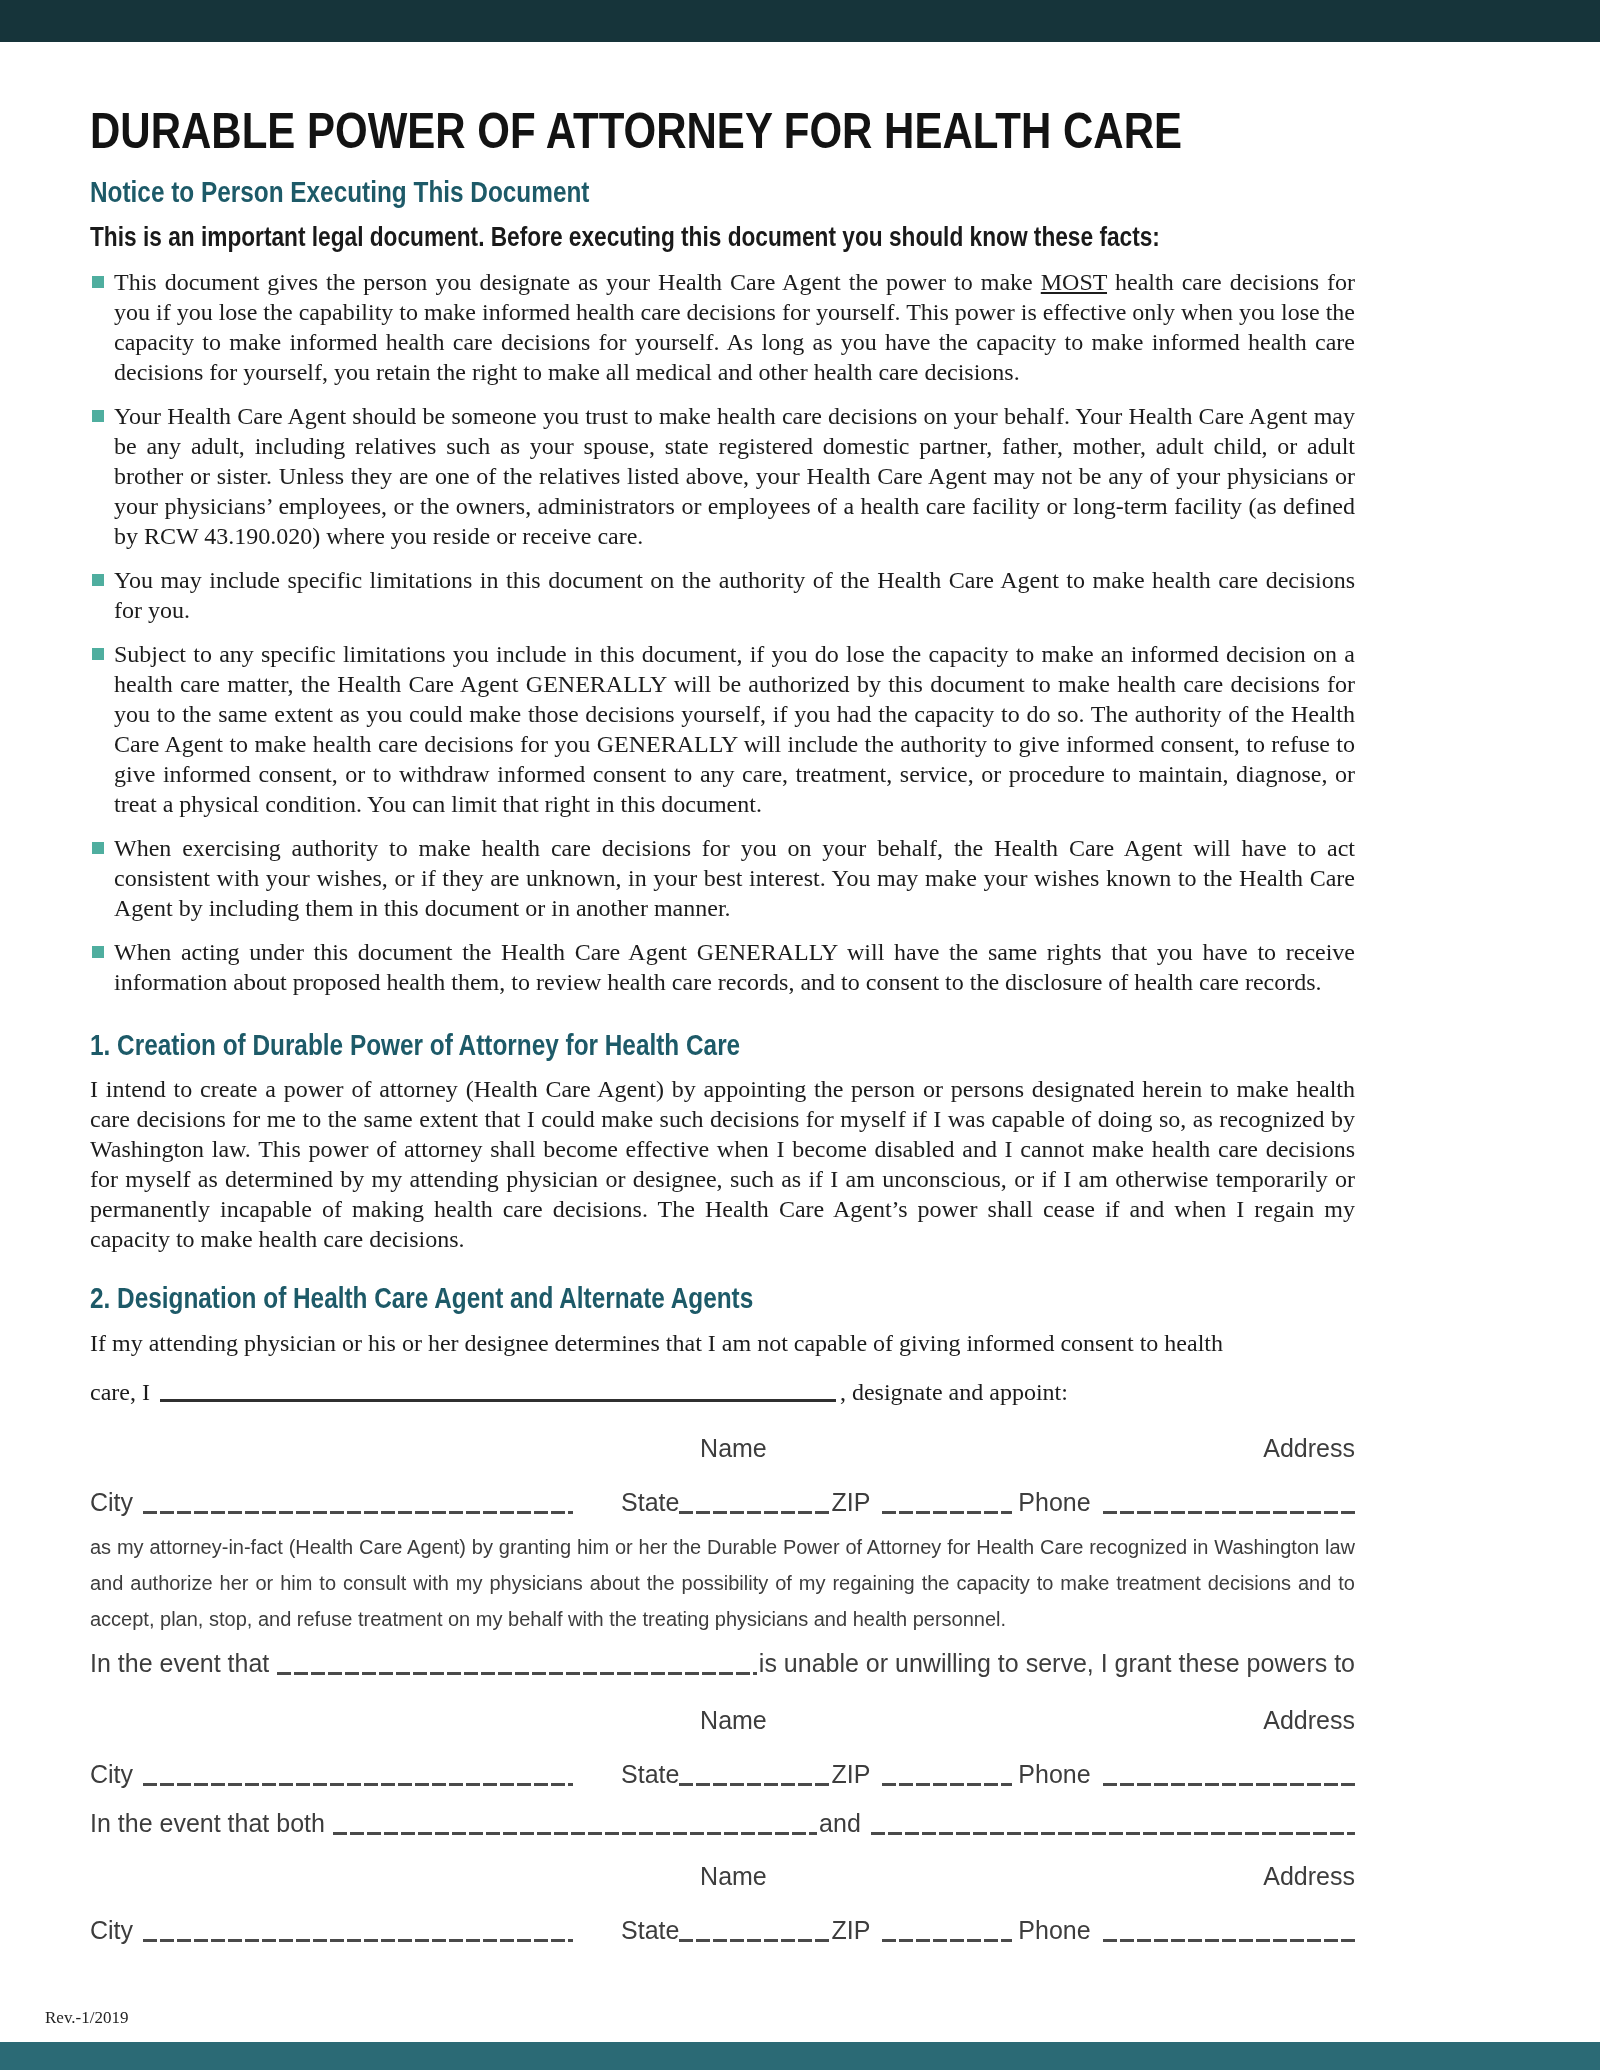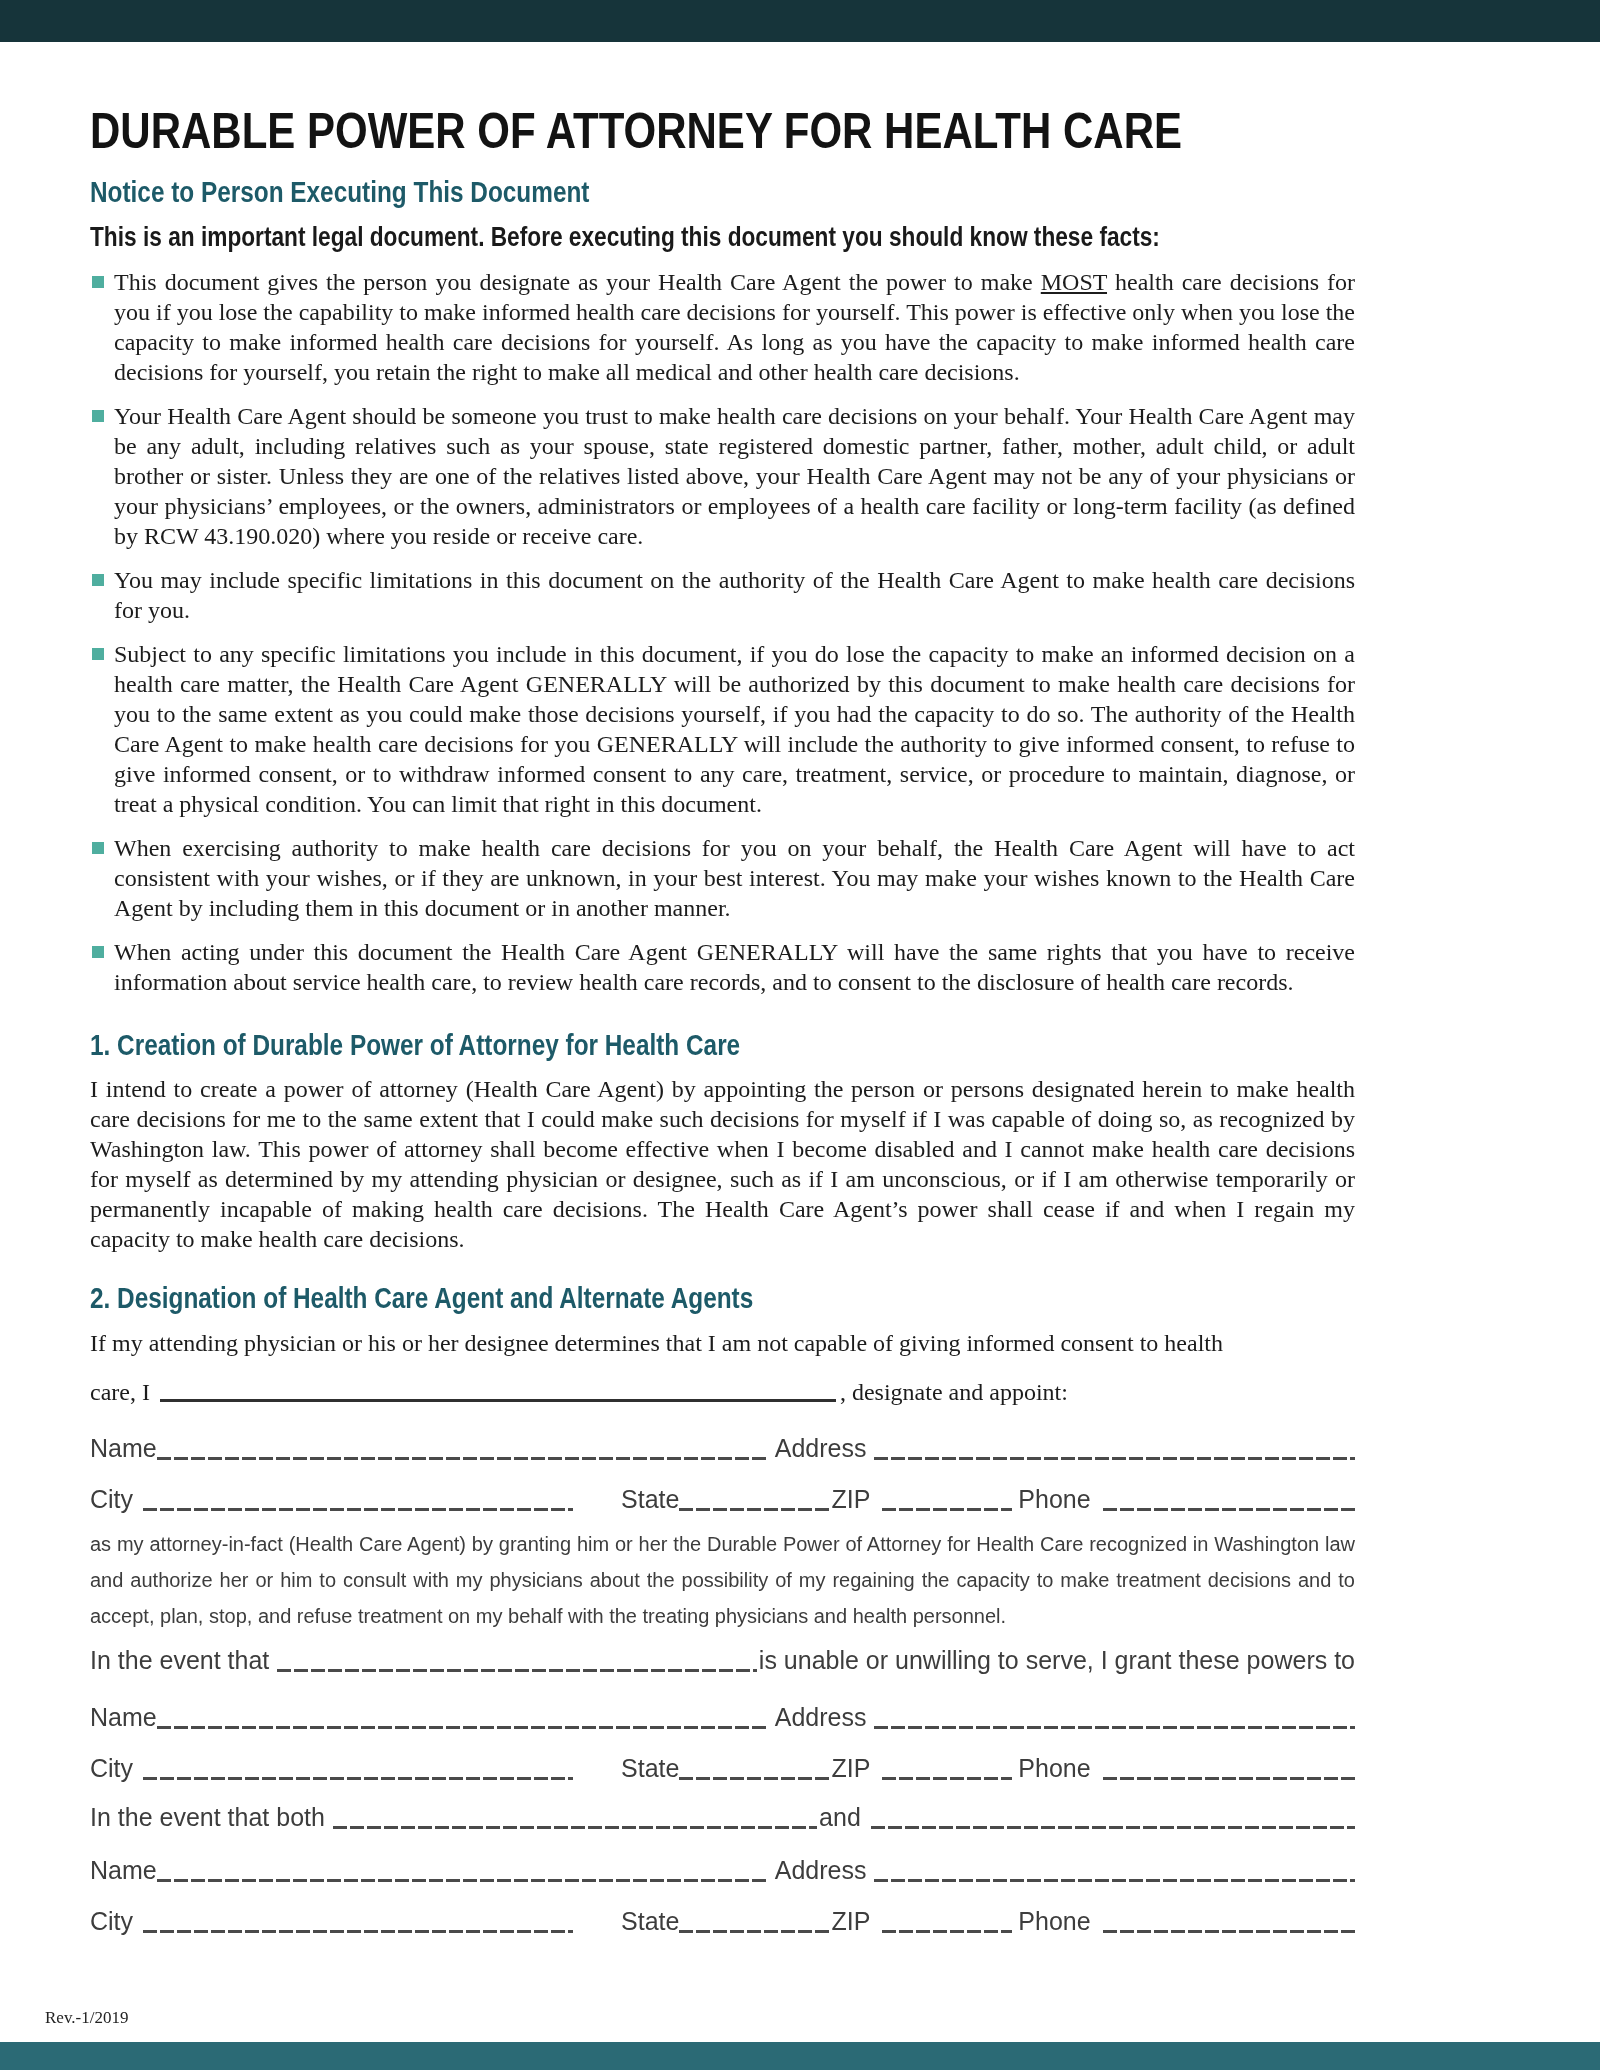--- a/index.html
+++ b/index.html
@@ -33,21 +33,21 @@
 
   .row { display:flex; align-items:flex-end; }
   .care { margin-top:8px; height:40px; font-family:"Liberation Serif","DejaVu Serif",serif;
           font-size:24px; color:#1c1c1c; }
   .sline { width:676px; height:3px; background:#303030; margin:0 4px 4px 10px; }
 
   .flabel { font-size:25px; color:#3d3d3d; white-space:nowrap; line-height:29px; }
   .fline { height:3px; margin-bottom:3px;
            background:repeating-linear-gradient(to right,#4a4a4a 0,#4a4a4a 14px,transparent 14px,transparent 17px); }
   .half-row { margin-top:28px; }
-  .half-row .grp { display:flex; align-items:flex-end; }
+  .half-row .grp { display:flex; align-items:flex-end;flex-direction:column; }
   .grp.g-name { flex:0 0 53.5%; }
   .grp.g-addr { flex:1; }
   .grp .fline { flex:1; }
   .ml8 { margin-left:8px; } .ml10 { margin-left:10px; } .ml12 { margin-left:12px; }
   .ml48 { margin-left:48px; } .ml6 { margin-left:6px; } .ml2 { margin-left:2px; }
 
   .city-row { margin-top:22px; }
   .city-row .l-city { flex:0 0 430px; }
   .city-row .l-state { flex:0 0 150px; }
   .city-row .l-zip { flex:0 0 130px; }
@@ -93,21 +93,21 @@
       <li>
         <span class="sq"></span>
         <div class="btxt">Subject to any specific limitations you include in this document, if you do lose the capacity to make an informed decision on a health care matter, the Health Care Agent GENERALLY will be authorized by this document to make health care decisions for you to the same extent as you could make those decisions yourself, if you had the capacity to do so. The authority of the Health Care Agent to make health care decisions for you GENERALLY will include the authority to give informed consent, to refuse to give informed consent, or to withdraw informed consent to any care, treatment, service, or procedure to maintain, diagnose, or treat a physical condition. You can limit that right in this document.</div>
       </li>
       <li>
         <span class="sq"></span>
         <div class="btxt">When exercising authority to make health care decisions for you on your behalf, the Health Care Agent will have to act consistent with your wishes, or if they are unknown, in your best interest. You may make your wishes known to the Health Care Agent by including them in this document or in another manner.</div>
       </li>
       <li>
         <span class="sq"></span>
-        <div class="btxt">When acting under this document the Health Care Agent GENERALLY will have the same rights that you have to receive information about service health care, to review health care records, and to consent to the disclosure of health care records.</div>
+        <div class="btxt">When acting under this document the Health Care Agent GENERALLY will have the same rights that you have to receive information about proposed health them, to review health care records, and to consent to the disclosure of health care records.</div>
       </li>
     </ul>
 
     <h2 class="sec"><span class="cond">1. Creation of Durable Power of Attorney for Health Care</span></h2>
     <p class="serif">I intend to create a power of attorney (Health Care Agent) by appointing the person or persons designated herein to make health care decisions for me to the same extent that I could make such decisions for myself if I was capable of doing so, as recognized by Washington law. This power of attorney shall become effective when I become disabled and I cannot make health care decisions for myself as determined by my attending physician or designee, such as if I am unconscious, or if I am otherwise temporarily or permanently incapable of making health care decisions. The Health Care Agent’s power shall cease if and when I regain my capacity to make health care decisions.</p>
 
     <h2 class="sec sec2"><span class="cond">2. Designation of Health Care Agent and Alternate Agents</span></h2>
     <p class="serif noj">If my attending physician or his or her designee determines that I am not capable of giving informed consent to health</p>
 
     <div class="row care">

